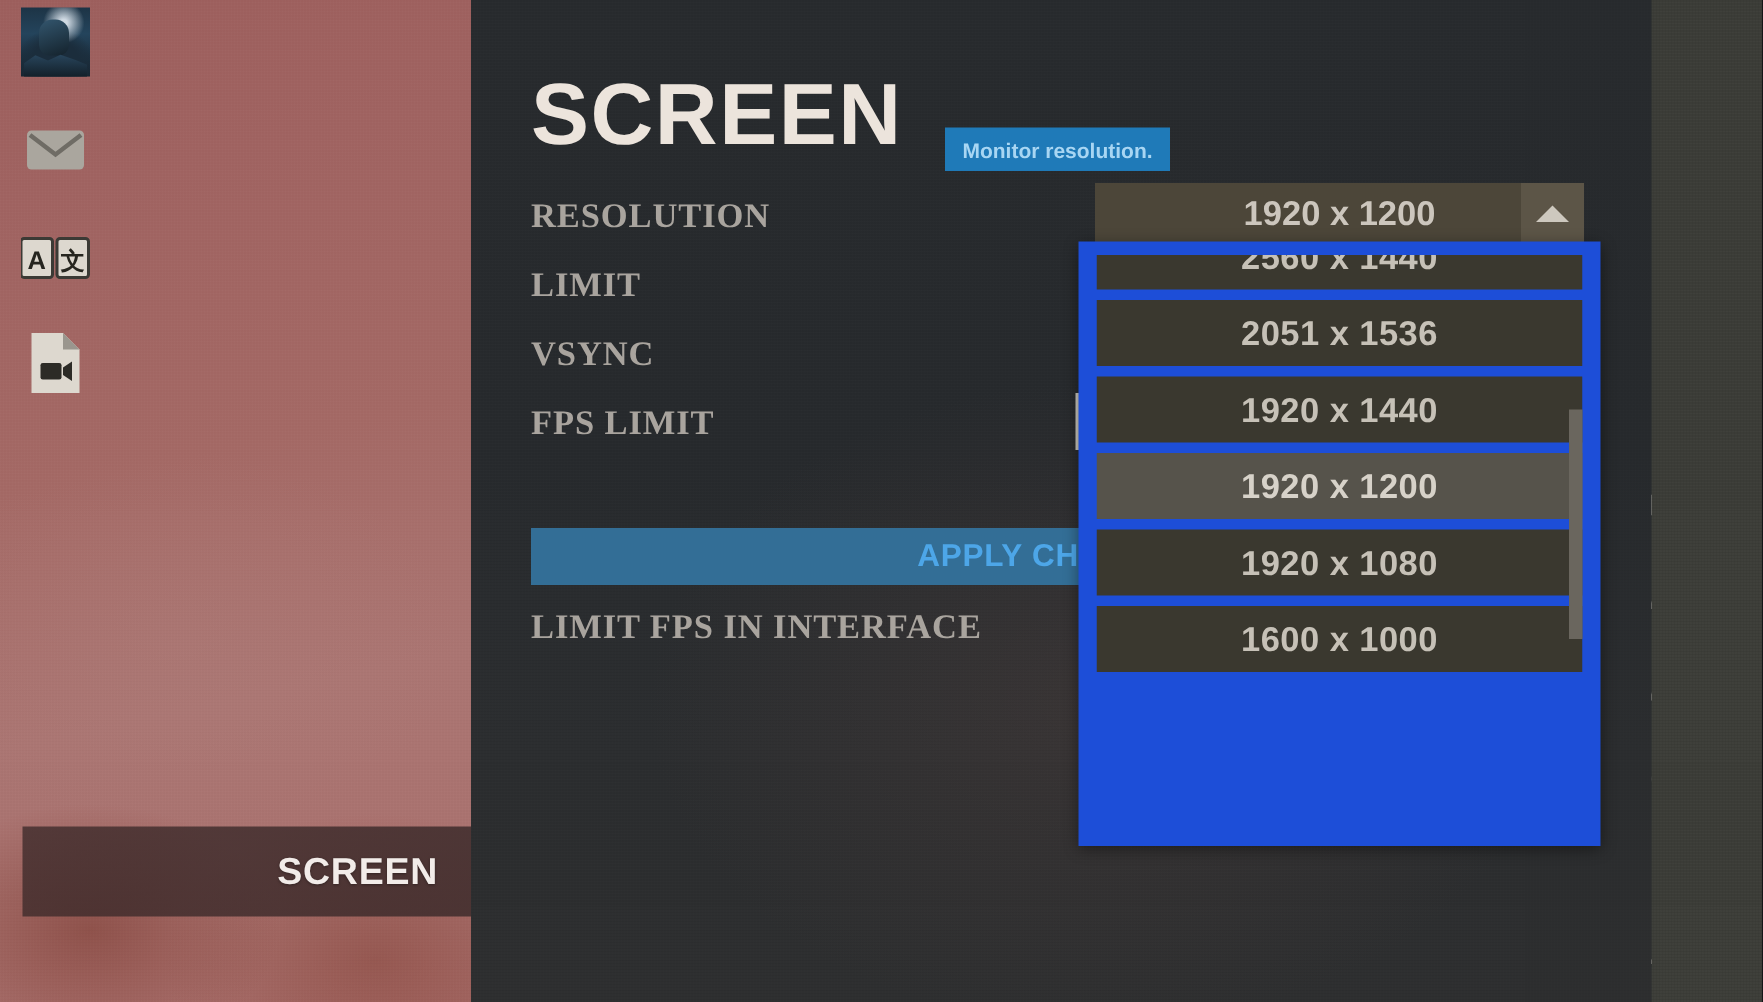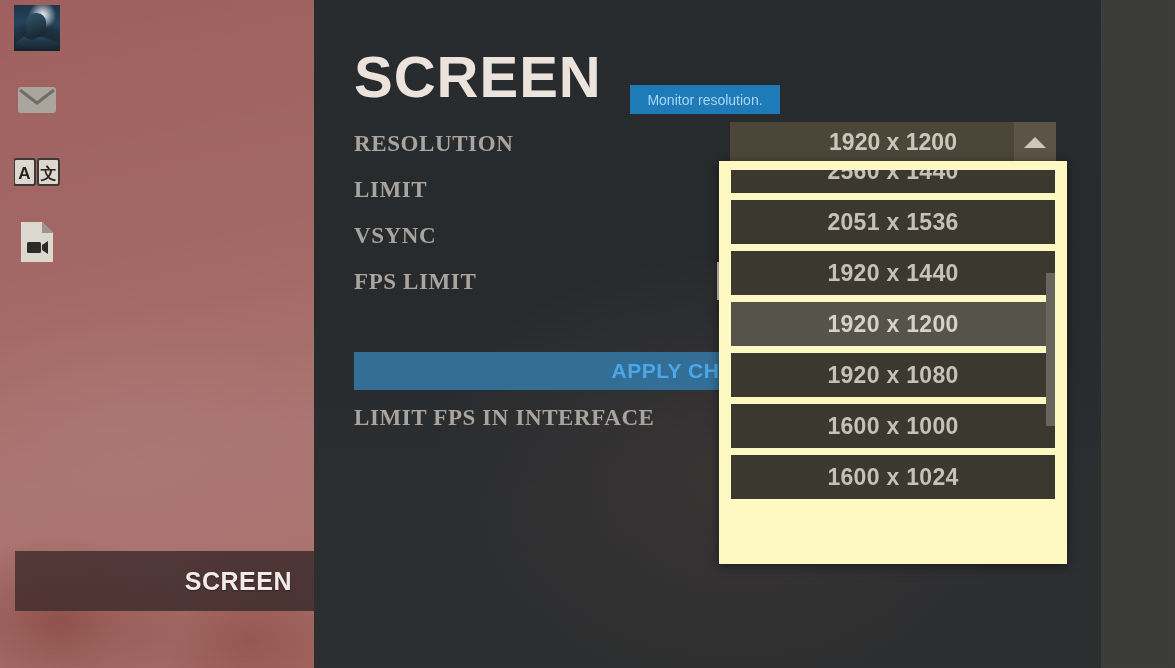--- a/index.html
+++ b/index.html
@@ -157,21 +157,21 @@
   .tooltip {
     position: absolute;
     left: 630px; top: 85px;
     width: 150px; height: 29px;
     background: #1f7ab8;
     display: flex;
     align-items: center;
     justify-content: center;
     color: #a8d6f3;
     font-size: 14px;
-    font-weight: normal;
+    font-weight: bold;
   }
 
   
   .apply-bar {
     position: absolute;
     left: 354px; top: 352px;
     width: 700px; height: 38px;
     background: #336e96;
     display: flex;
     align-items: center;
@@ -221,21 +221,21 @@
     width: 0; height: 0;
     border-left: 11px solid transparent;
     border-right: 11px solid transparent;
     border-bottom: 11px solid #cdc8be;
   }
 
   .dd-panel {
     position: absolute;
     left: 719px; top: 161px;
     width: 348px; height: 403px;
-    background: #fef9c3;
+    background: #1d4ed8;
     box-shadow: 0 2px 10px rgba(0,0,0,0.45);
     overflow: hidden;
   }
   .dd-viewport {
     position: absolute;
     left: 12px; top: 9px;
     width: 324px; height: 385px;
     overflow: hidden;
   }
   .dd-list {
@@ -341,23 +341,20 @@
             <span>1920 x 1440</span>
           </div>
           <div class="dd-item selected">
             <span>1920 x 1200</span>
           </div>
           <div class="dd-item">
             <span>1920 x 1080</span>
           </div>
           <div class="dd-item">
             <span>1600 x 1000</span>
-          </div>
-          <div class="dd-item">
-            <span>1600 x 1024</span>
           </div>
         </div>
     </div>
     <div class="dd-scrollbar-track">
       <div class="dd-scroll-thumb" id="dd-thumb" style="height: 153px; top: 103px;"></div>
     </div>
   </div>
 
   <div class="toolbar">
     <div class="toolbar-noise"></div>

